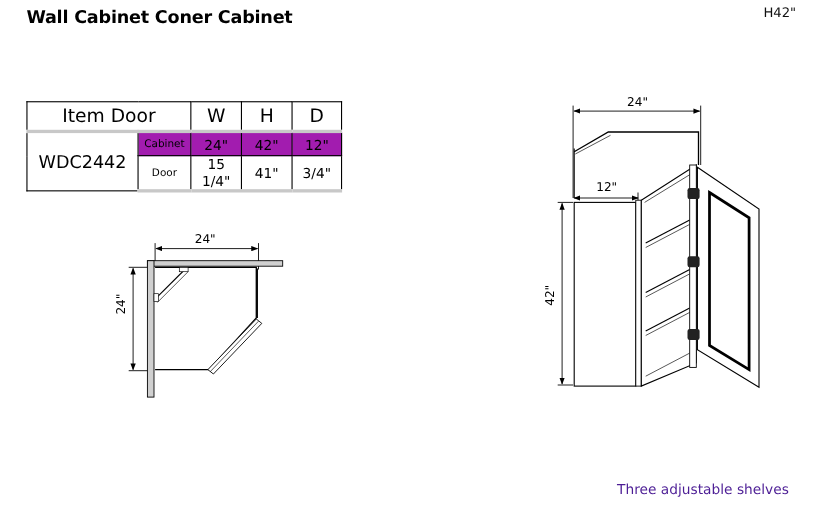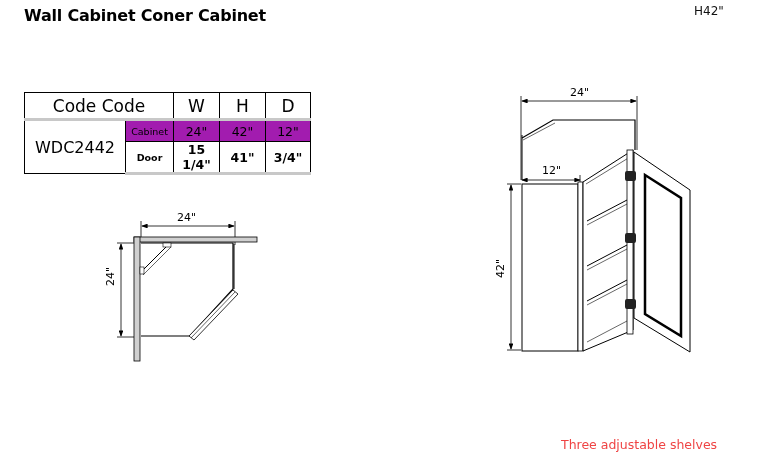--- a/index.html
+++ b/index.html
@@ -1,45 +1,45 @@
 <!DOCTYPE html>
 <html><head>
 <meta charset="utf-8">
 <style>
   html, body { margin: 0; padding: 0; background: #ffffff; }
   body { width: 763px; height: 468px; position: relative; overflow: hidden; font-family: "DejaVu Sans", sans-serif; color: #000; }
   .title { position: absolute; left: 24px; top: 6px; font-size: 16px; font-weight: bold; letter-spacing: -0.2px; }
   .height-tag { position: absolute; left: 694px; top: 4px; font-size: 12px; color: #111; }
-  .footnote { position: absolute; left: 561px; top: 437px; font-size: 12.5px; color: #ef4444; }
+  .footnote { position: absolute; left: 561px; top: 437px; font-size: 12.5px; color: #4c1d95; }
 
   table.spec { position: absolute; left: 24px; top: 92px; border-collapse: collapse; font-family: "DejaVu Sans", sans-serif; }
   table.spec td { border: 1px solid #000; padding: 0; text-align: center; }
   table.spec tr.head td { height: 25px; font-size: 17px; border-bottom: 3px solid #c8c8c8; }
   table.spec tr.head td.code { width: 147px; }
   table.spec tr.head td.w { width: 45px; }
   table.spec tr.head td.h { width: 45px; }
   table.spec tr.head td.d { width: 44px; }
   table.spec td.item { font-size: 16px; width: 100px; }
   table.spec td.sub { font-size: 9.5px; width: 47px; height: 20px; }
   table.spec tr.cab td.val, table.spec tr.cab td.sub { background: #a21caf; }
   table.spec td.val { font-size: 12.5px; }
-  table.spec tr.door td { border-bottom: 3px solid #c8c8c8; font-weight: bold; }
+  table.spec tr.door td { border-bottom: 3px solid #c8c8c8; }
 
   svg { position: absolute; left: 0; top: 0; }
 </style>
 </head>
 <body>
 
 <div class="title">Wall Cabinet Coner Cabinet</div>
 <div class="height-tag">H42"</div>
 
 <table class="spec">
   <tbody>
       <tr class="head">
-    <td class="code" colspan="2">Code Code</td>
+    <td class="code" colspan="2">Item Door</td>
     <td class="w">W</td>
     <td class="h">H</td>
     <td class="d">D</td>
   </tr>
   <tr class="cab">
     <td class="item" rowspan="2">WDC2442</td>
     <td class="sub">Cabinet</td>
     <td class="val">24"</td>
     <td class="val">42"</td>
     <td class="val">12"</td>

